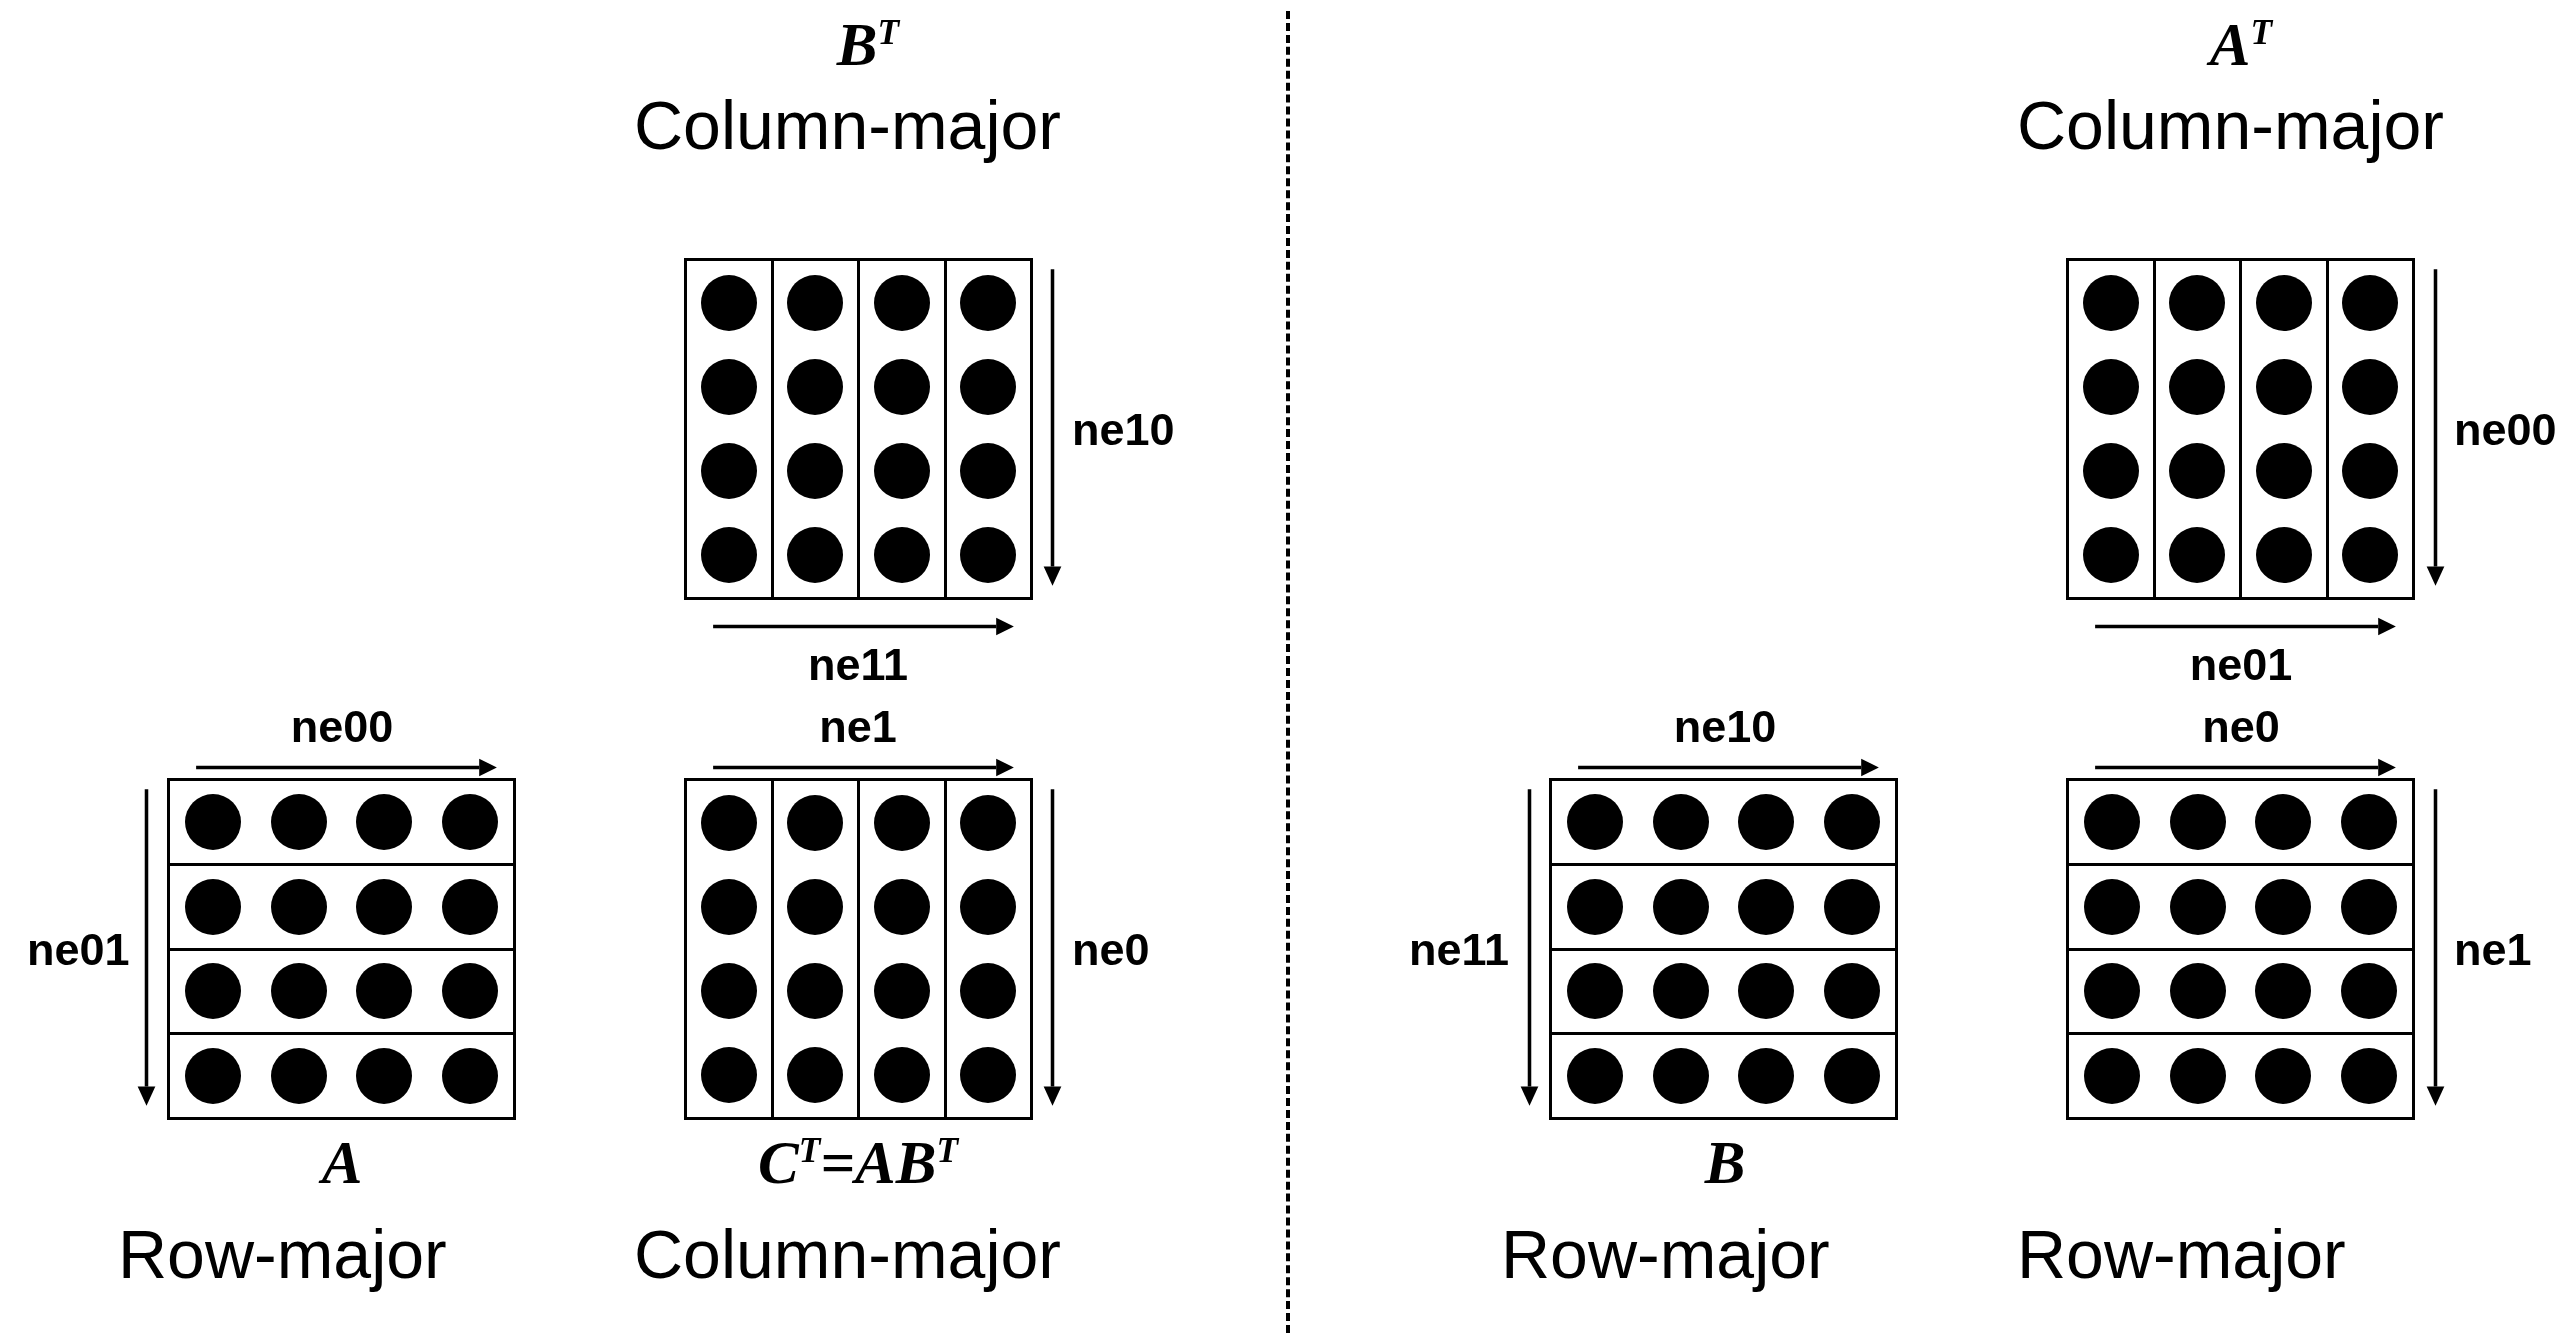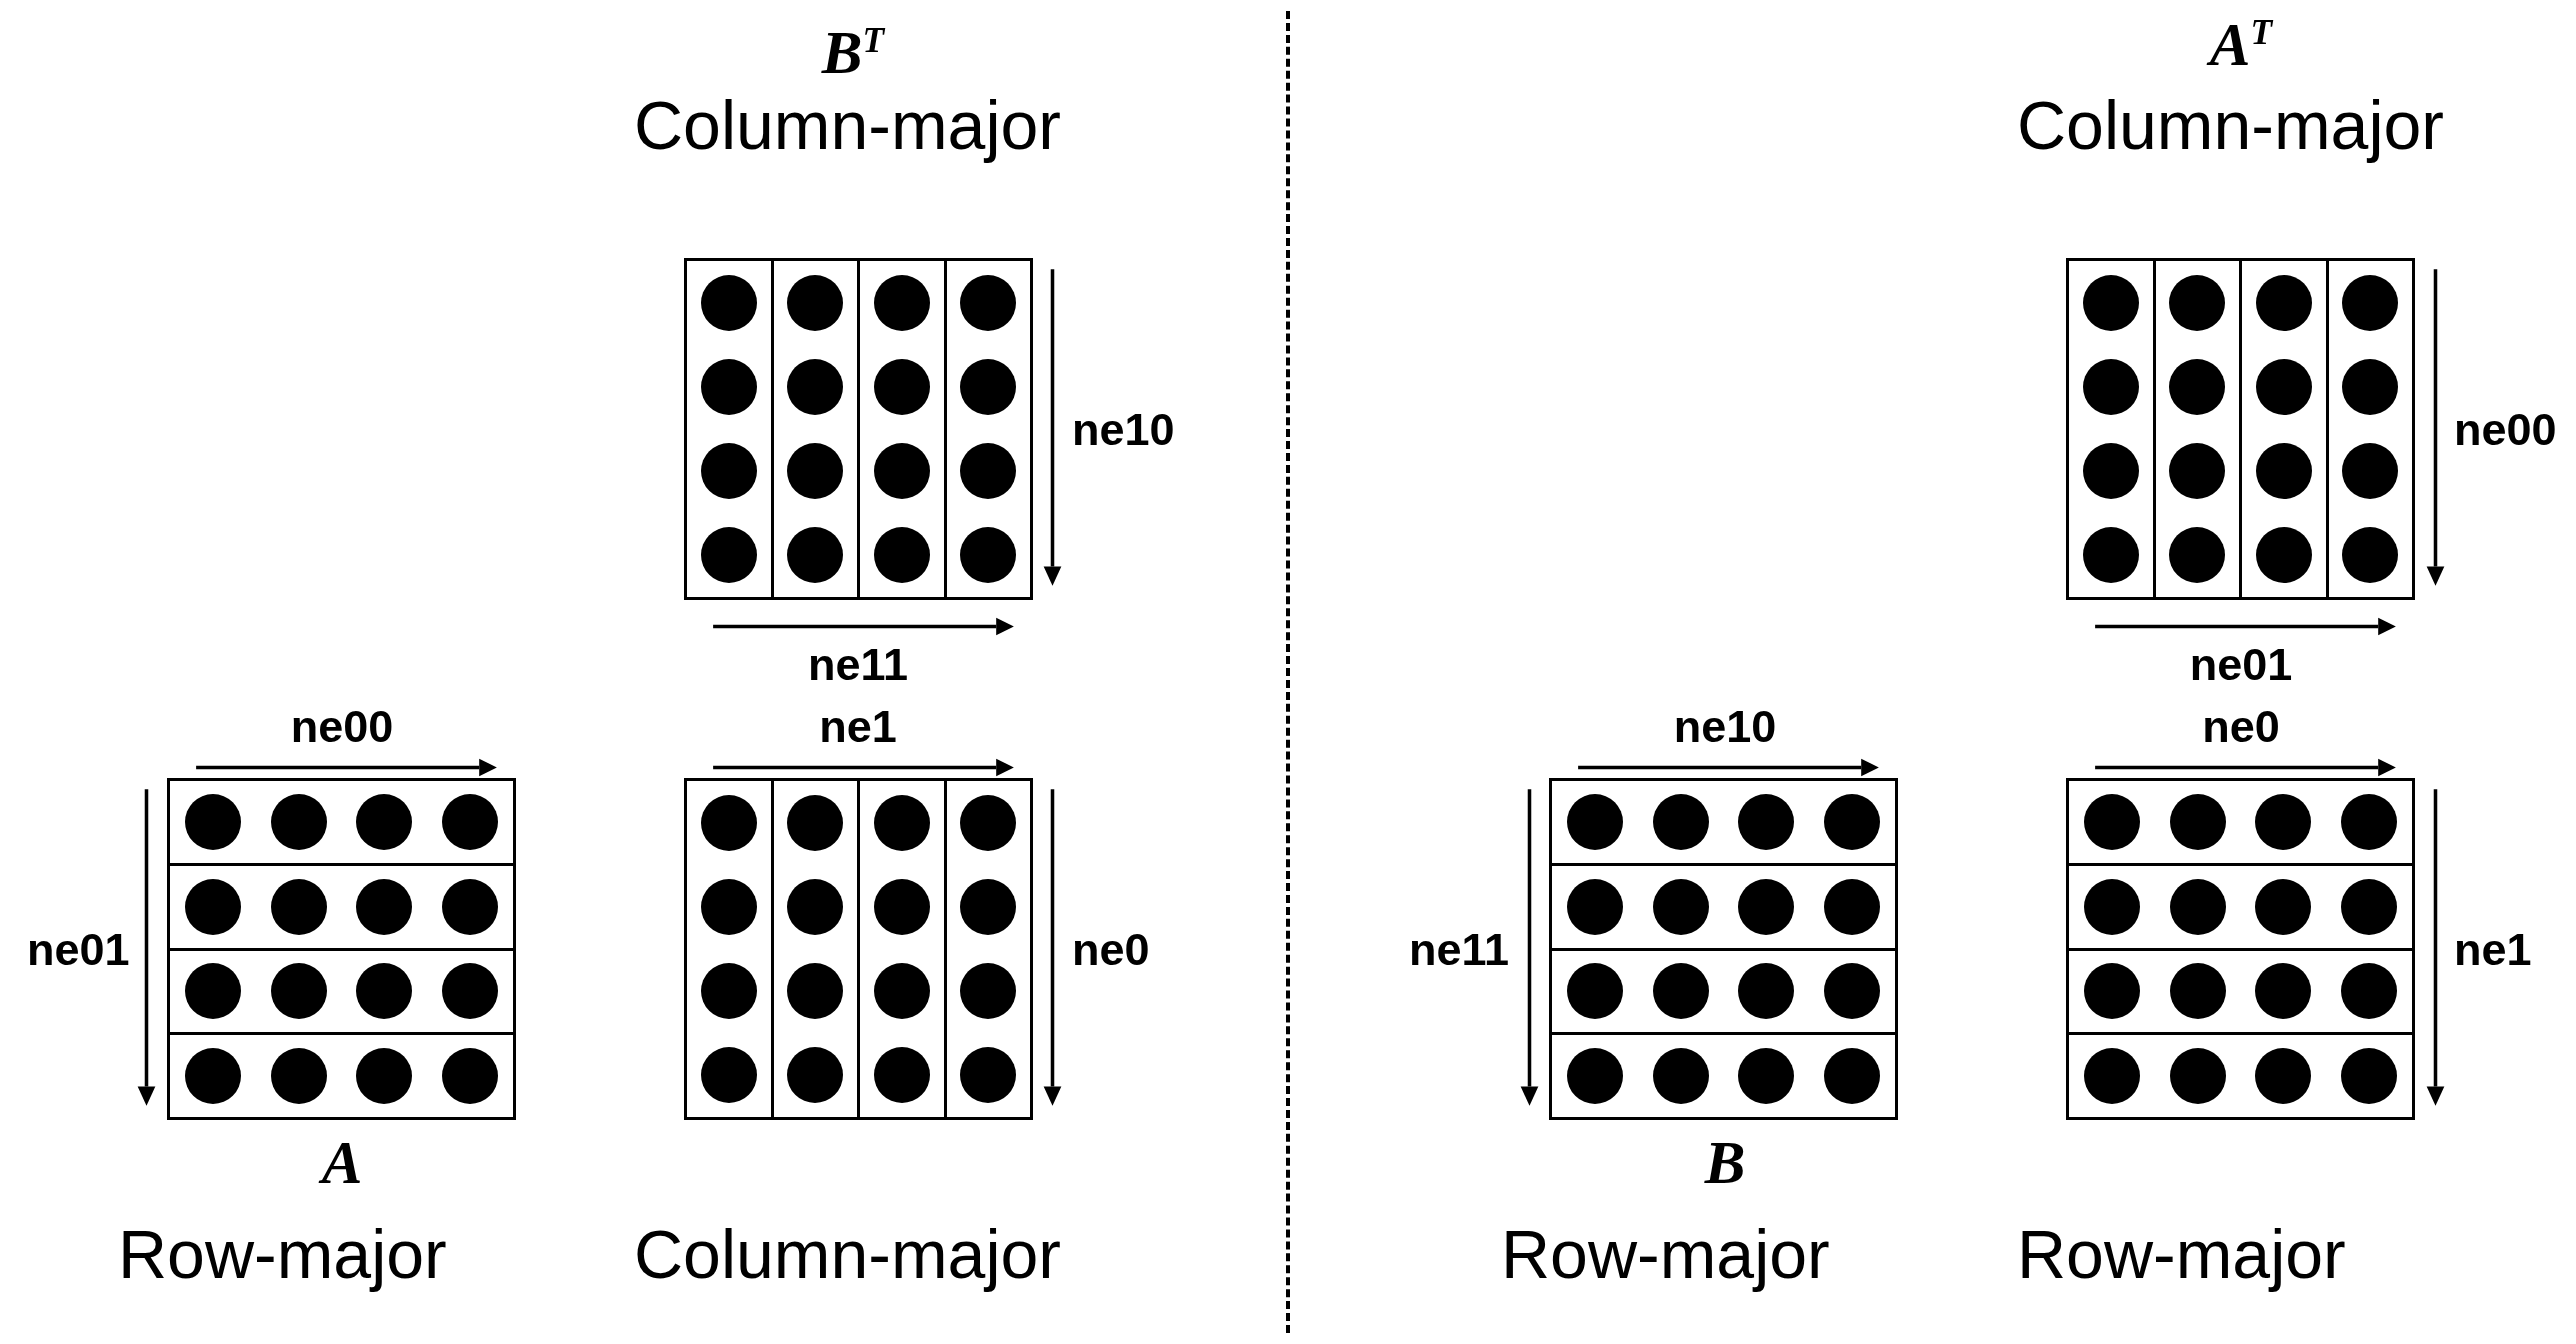--- a/index.html
+++ b/index.html
@@ -79,21 +79,21 @@
     border-left: 4.5px dashed #000;
   }
 
   svg.arrow { display: block; overflow: visible; }
 </style>
 </head>
 <body>
 
 <div class="canvas">
 
-  <div class="abs math-title" style="left:629px; top:13.4px; width:448px;margin-top:8px;"><span>B</span><sup>T</sup></div>
+  <div class="abs math-title" style="left:644px; top:13.4px; width:448px;"><span>B</span><sup>T</sup></div>
   <div class="abs layout-title" style="left:634px; top:90px; width:448px;">Column-major</div>
   <div class="abs matrix col-major" style="left:684px; top:258px; width:349px; height:342px;">
       <div class="strip">
         <div class="dot"></div>
         <div class="dot"></div>
         <div class="dot"></div>
         <div class="dot"></div>
       </div>
       <div class="strip">
         <div class="dot"></div>
@@ -193,20 +193,21 @@
         <div class="dot"></div>
         <div class="dot"></div>
         <div class="dot"></div>
       </div>
     </div>
   <svg class="abs arrow" style="left:1041px; top:787px;" width="23" height="321" viewBox="0 0 26 358">
     <line x1="13" y1="0" x2="13" y2="336" stroke="#000" stroke-width="4"></line>
     <polygon points="3,336 13,358 23,336" fill="#000"></polygon>
   </svg>
   <div class="abs ne-label side-label" style="left:1072px; top:778px; width:143px; height:342px;">ne0</div>
+  <div class="abs math-title" style="left:634px; top:1131px; width:448px;"><span>C</span><sup>T</sup><span>=AB</span><sup>T</sup></div>
   <div class="abs layout-title" style="left:634px; top:1219px; width:448px;">Column-major</div>
 
   <div class="abs divider" style="left:1286px; top:10.8px; height:1322px;"></div>
 
   <div class="abs math-title" style="left:2017px; top:13.4px; width:448px;"><span>A</span><sup>T</sup></div>
   <div class="abs layout-title" style="left:2017px; top:90px; width:448px;">Column-major</div>
   <div class="abs matrix col-major" style="left:2066px; top:258px; width:349px; height:342px;">
       <div class="strip">
         <div class="dot"></div>
         <div class="dot"></div>

